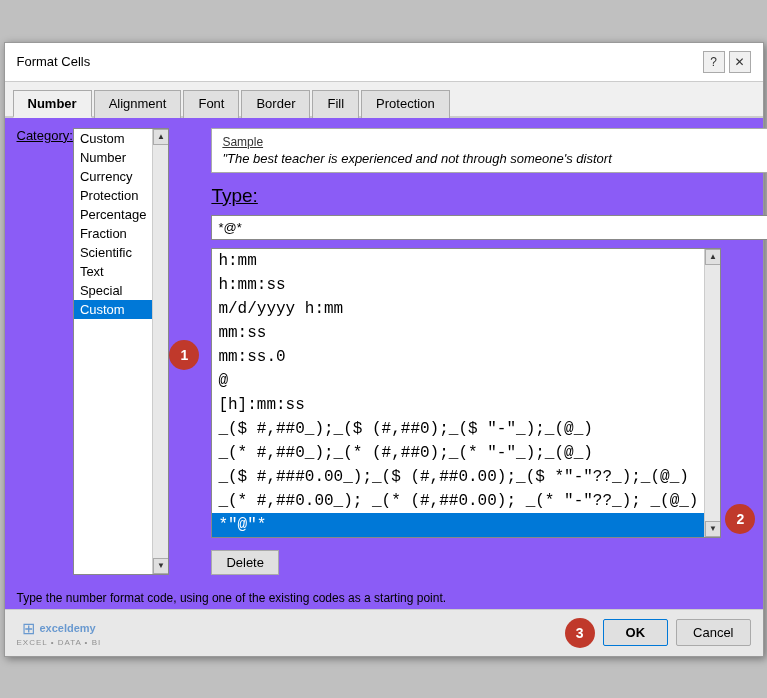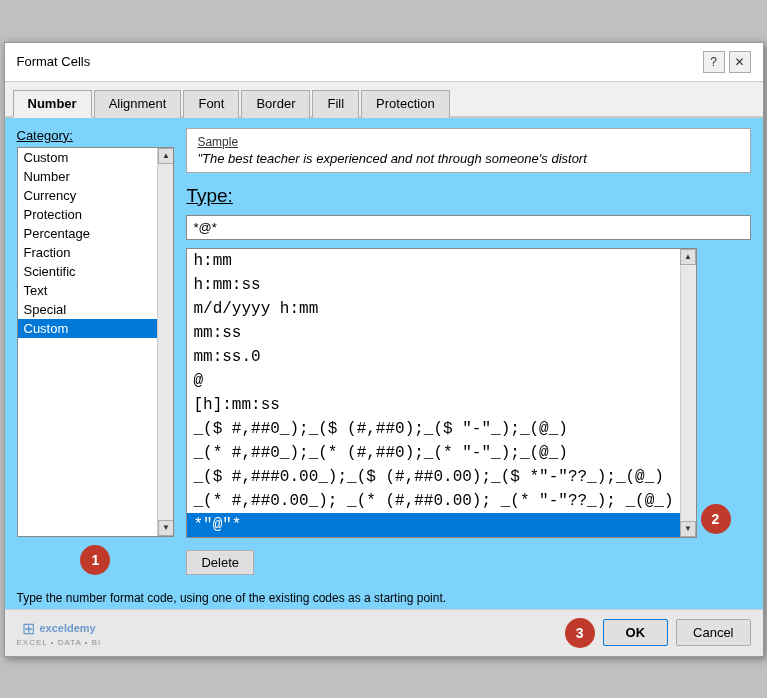--- a/index.html
+++ b/index.html
@@ -8,21 +8,21 @@
       font-family: 'Segoe UI', Tahoma, Arial, sans-serif;
       font-size: 13px;
       display: flex;
       align-items: center;
       justify-content: center;
       width: 767px;
       height: 698px;
     }
     .dialog {
       width: 760px;
-      background: #7dd3fc;
+      background: #8b5cf6;
       border: 1px solid #999;
       box-shadow: 2px 2px 8px rgba(0,0,0,0.4);
       display: flex;
       flex-direction: column;
     }
     .title-bar {
       background: #fff;
       border-bottom: 1px solid #ccc;
       padding: 8px 12px;
       display: flex;
@@ -77,21 +77,20 @@
     }
     .content-area {
       display: flex;
       padding: 10px 12px;
       gap: 12px;
       flex: 1;
     }
     .left-panel {
       width: 185px;
       display: flex;
-      flex-direction: column;
     }
     .category-label {
       font-size: 13px;
       font-weight: 400;
       margin-bottom: 4px;
       text-decoration: underline;
     }
     .category-list-container {
       border: 1px solid #888;
       background: #fff;

